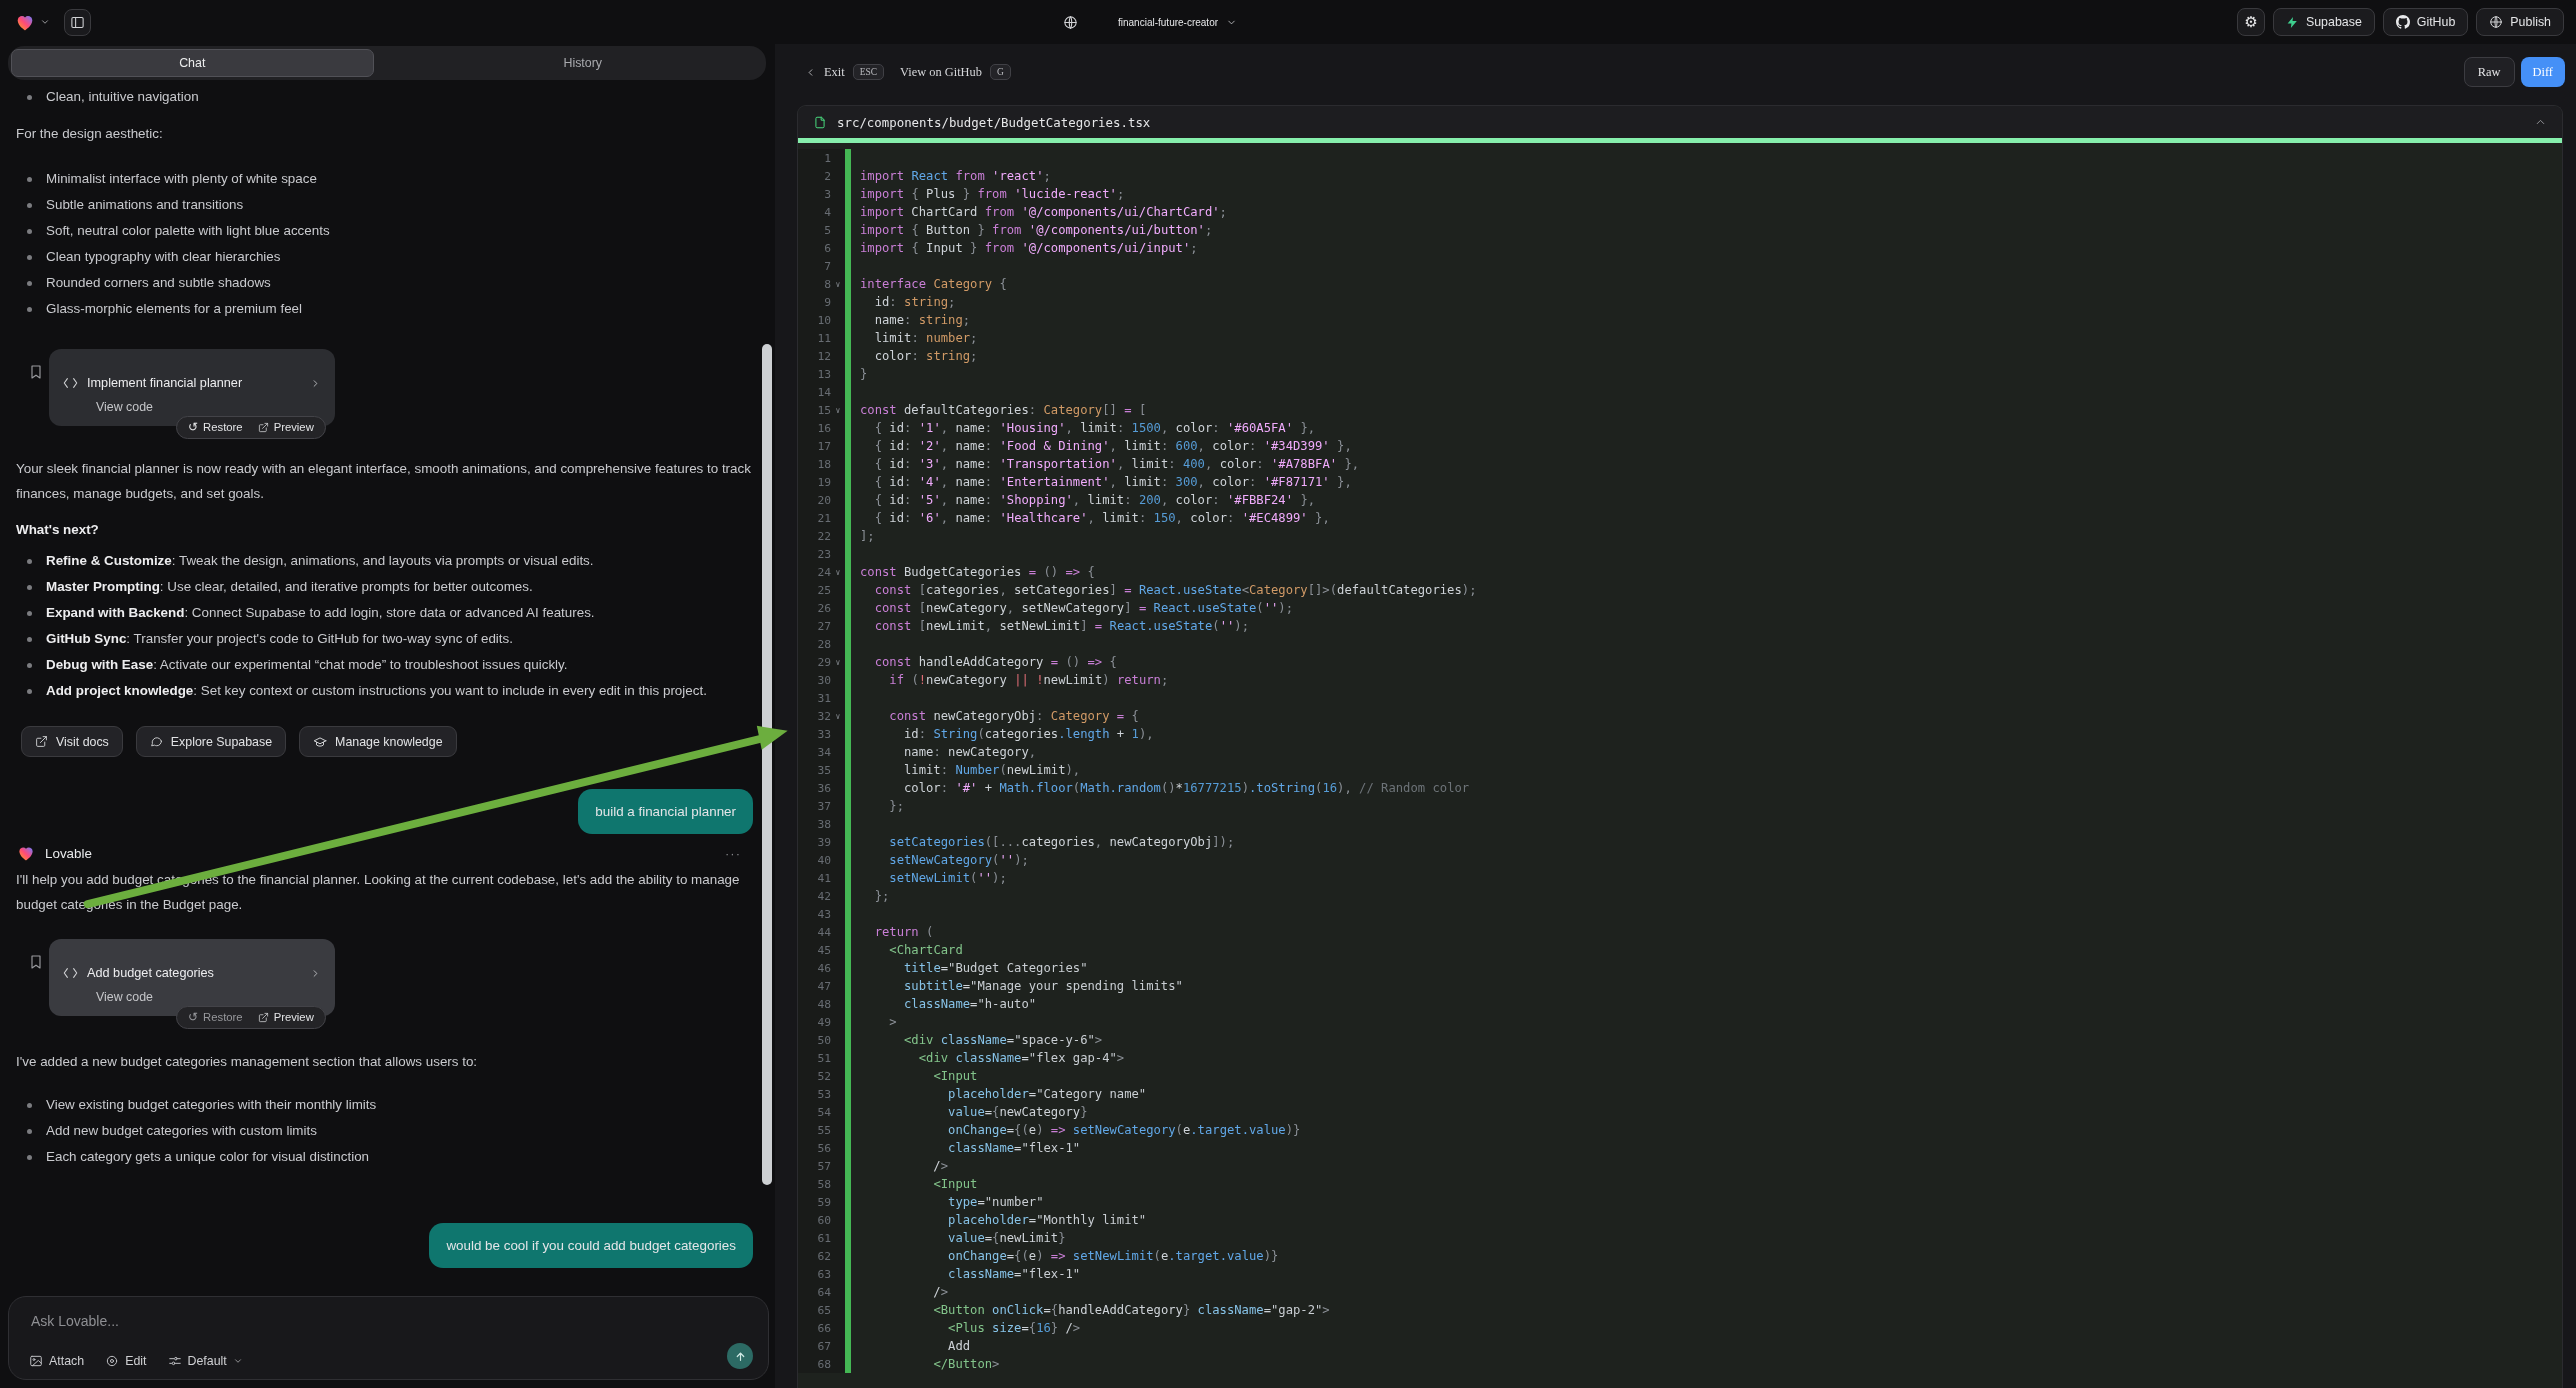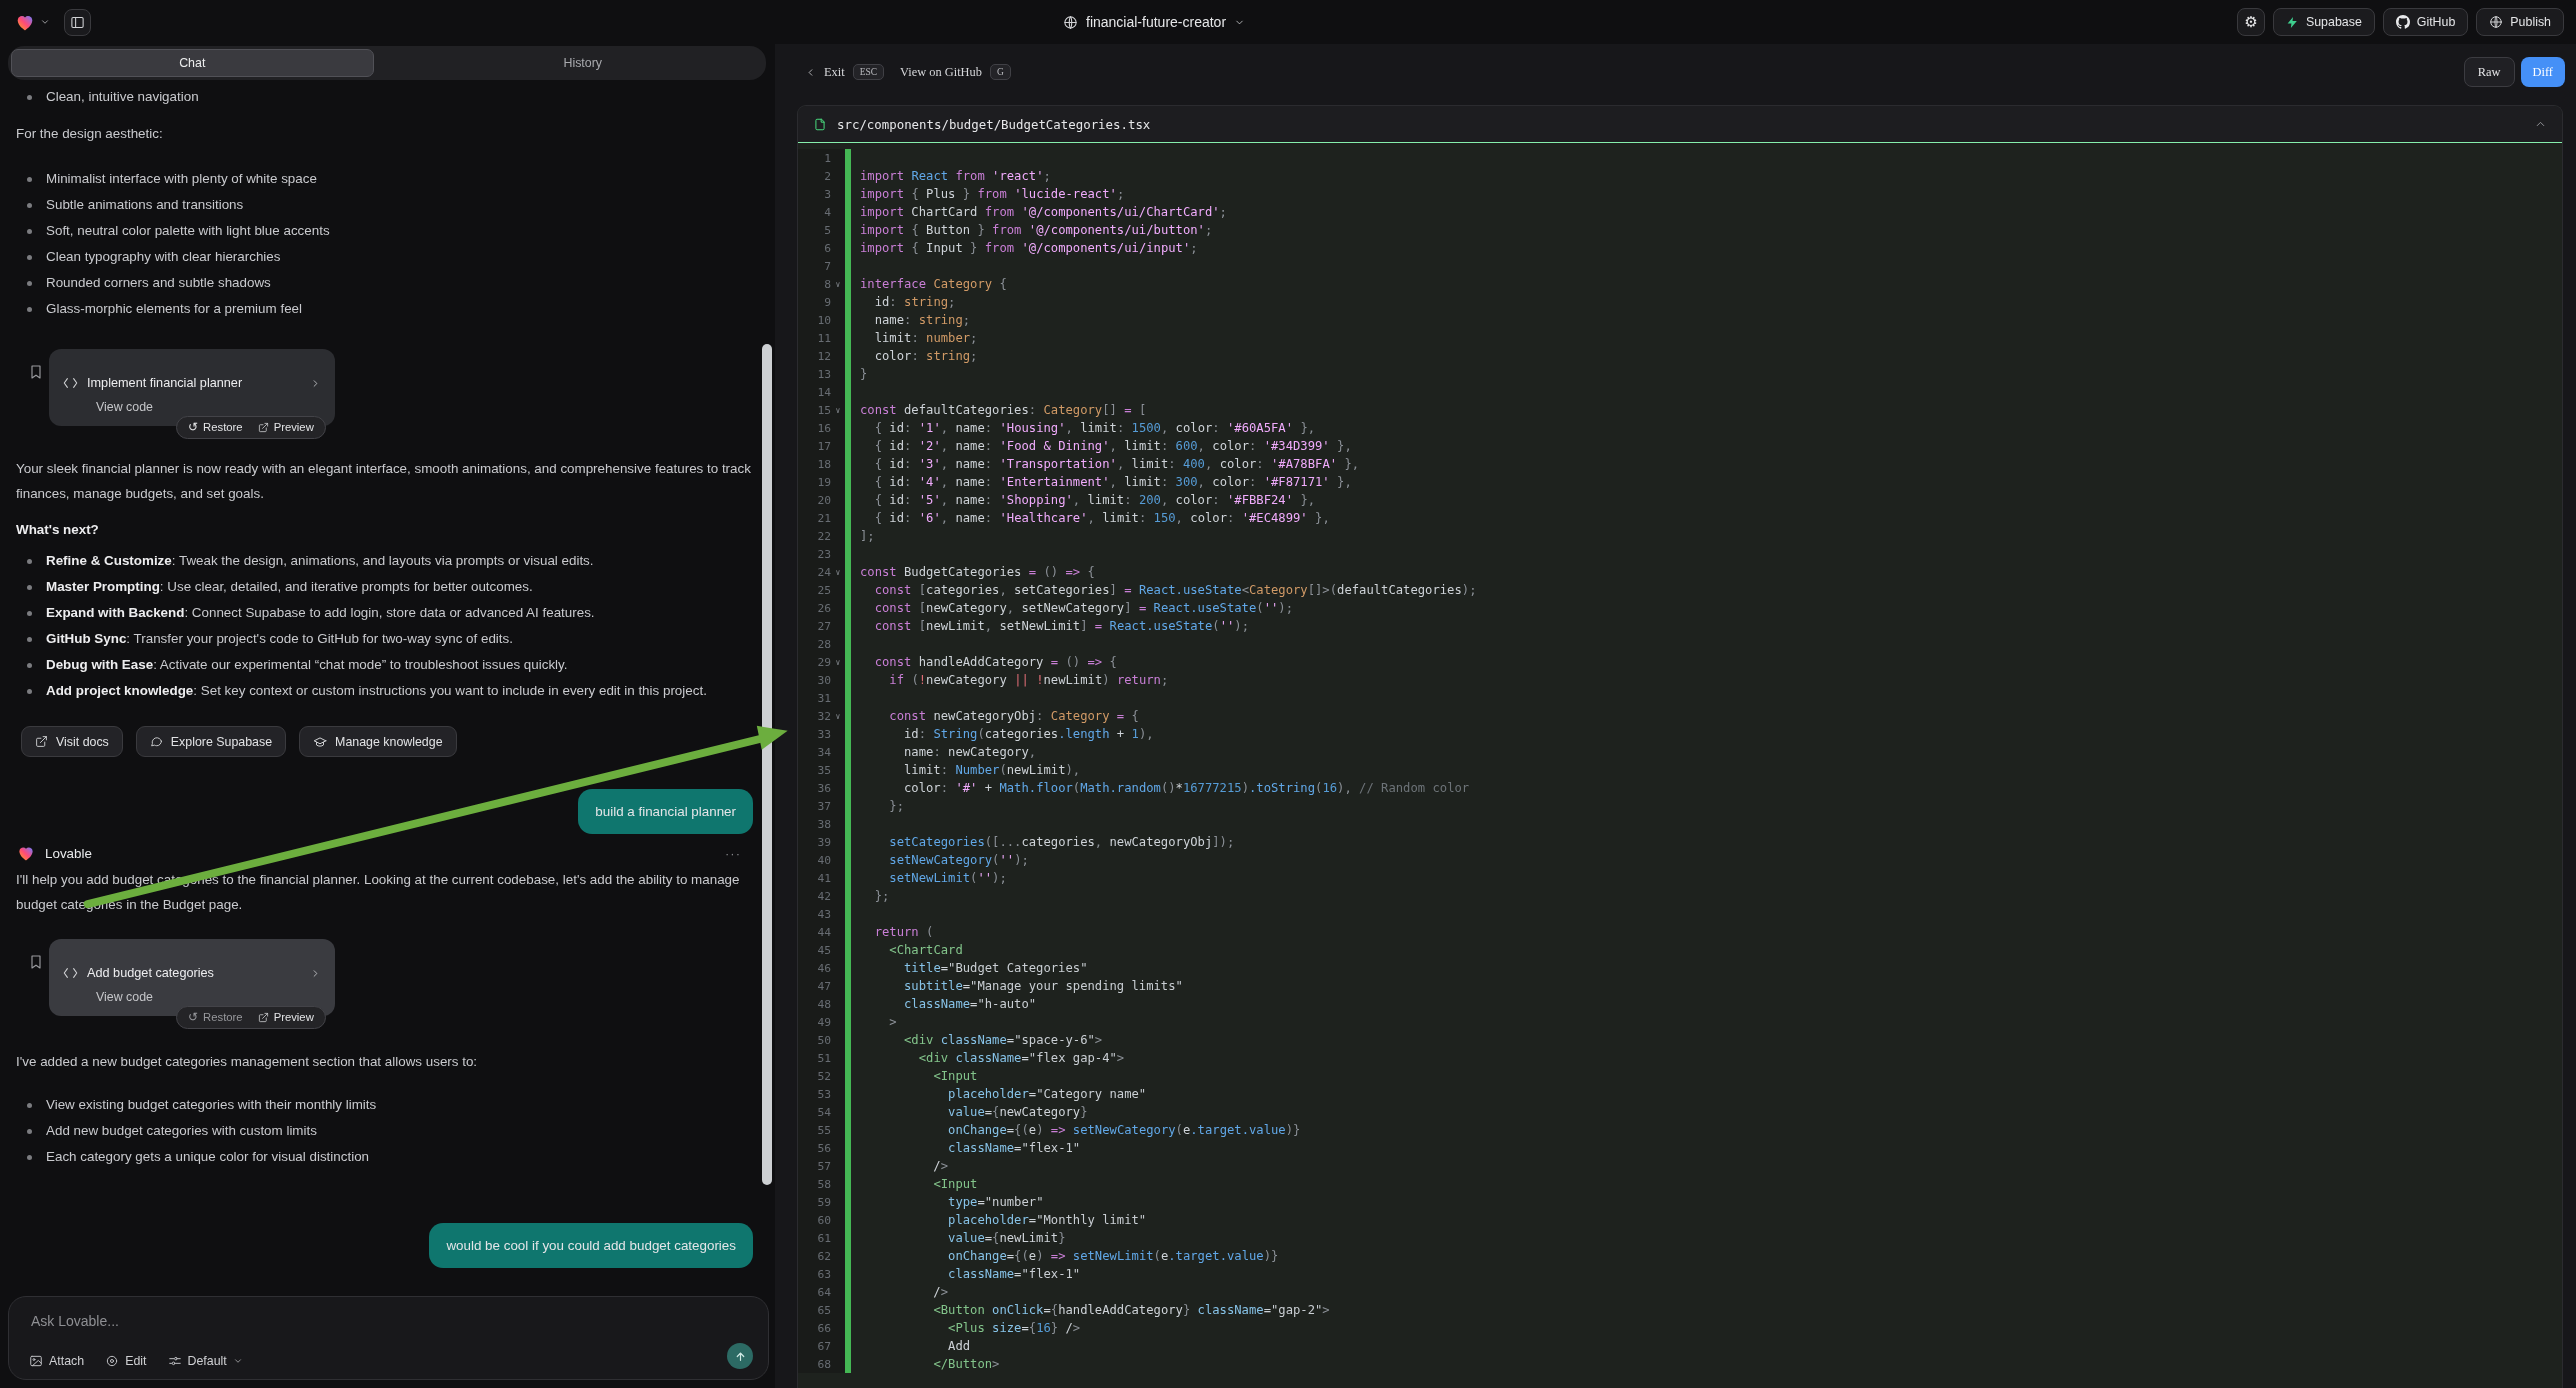--- a/index.html
+++ b/index.html
@@ -10,21 +10,21 @@
   }
   svg { display:block; }
   .ic { stroke:#d2d3d6; stroke-width:1.7; fill:none; stroke-linecap:round; stroke-linejoin:round; }
 
   
   .app-header { position:absolute; left:0; top:0; width:2576px; height:44px; background:#0f0f11; z-index:10; }
   .hdr-left { position:absolute; left:14px; top:0; height:44px; display:flex; align-items:center; gap:6px; }
   .logo-chevron { margin-left:-2px; }
   .panel-toggle { width:27px; height:27px; margin-left:8px; border:1px solid #3a3a3e; border-radius:8px; display:flex; align-items:center; justify-content:center; background:#1a1a1d; }
   .hdr-center { position:absolute; left:1063px; top:0; height:44px; display:flex; align-items:center; gap:8px; }
-  .project-name { font-size:14px; color:#e6e7e9; }
+  .project-name { font-size:10px; color:#e6e7e9;margin-left:32px; }
   .hdr-right { position:absolute; right:12px; top:8px; display:flex; gap:8px; }
   .hdr-btn { height:28px; display:inline-flex; align-items:center; gap:7px; padding:0 12px; border:1px solid #39393d; border-radius:8px; background:#1b1b1e; font-size:12.4px; color:#e4e5e7; }
   .hdr-btn.icon-only { width:28px; padding:0; justify-content:center; font-size:15px; color:#e8e8ea; }
 
   
   .chat-panel { position:absolute; left:0; top:44px; width:775px; bottom:0; background:#0f0f11; }
   .seg { position:absolute; left:8px; right:9px; top:2px; height:34px; background:#212124; border-radius:16px; display:flex; padding:3px;gap:29px; }
   .seg-item { flex:1; display:flex; align-items:center; justify-content:center; font-size:12.4px; color:#a9aaae; border-radius:7px; }
   .seg-item.active { background:#3a3a3f; border:1px solid #515157; color:#eceded; }
 
@@ -69,21 +69,21 @@
   
   .right-panel { position:absolute; left:775px; top:44px; right:0; bottom:0; background:#17171a; }
   .code-toolbar { position:absolute; left:0; right:0; top:0; height:56px; display:flex; align-items:center; padding-left:30px; font-size:12.4px; color:#d6d7da;font-family:Liberation Serif, serif; }
   .tb-item { display:inline-flex; align-items:center; gap:8px; }
   .kbd { padding:2px 6px; font-size:9.5px; color:#b9babe; border:1px solid #404045; background:#232327; border-radius:5px; }
   .tb-right { position:absolute; right:11px; top:13px; display:flex; gap:6px; }
   .raw-btn { height:30px; padding:0 13px; display:flex; align-items:center; border:1px solid #3c3c41; background:#202024; border-radius:8px; font-size:12.4px; color:#e4e4e6; }
   .diff-btn { height:30px; padding:8px 12px; display:flex; align-items:center; background:#4590f7; border-radius:8px; font-size:12.4px; color:#fff; }
 
   .code-card { position:absolute; left:22px; right:13px; top:61px; bottom:0; background:#1e221e; border:1px solid #2b2b2f; border-bottom:none; border-radius:9px 9px 0 0; overflow:hidden; }
-  .code-hdr { position:absolute; left:0; right:0; top:0; height:37px; background:#1d1d20; border-bottom:1px solid #86efac; display:flex; align-items:center; padding:0 15px; gap:10px; }
+  .code-hdr { position:absolute; left:0; right:0; top:0; height:37px; background:#1d1d20; border-bottom:5px solid #86efac; display:flex; align-items:center; padding:0 15px; gap:10px; }
   .file-path { font-family:"DejaVu Sans Mono", monospace; font-size:12.4px; color:#e6e7e9; }
   .collapse { margin-left:auto; }
   .code-body { position:absolute; left:0; right:0; top:37px; bottom:0; background:#1e221e; padding-top:6px; overflow:hidden; }
   .crow { display:flex; align-items:center; height:18px; font-family:"DejaVu Sans Mono", monospace; font-size:12.2px; }
   .gut { display:flex; align-items:center; width:47px; background:#191b19; height:100%; flex:none; }
   .ln { flex:1; text-align:right; color:#676c72; font-size:11.3px; }
   .fold { width:14px; text-align:center; color:#80858b; font-size:8px; }
   .gbar { width:6px; height:100%; background:#44b754; flex:none; }
   .crow pre { margin-left:9px; white-space:pre; font:inherit; color:#ced3d8; }
 

